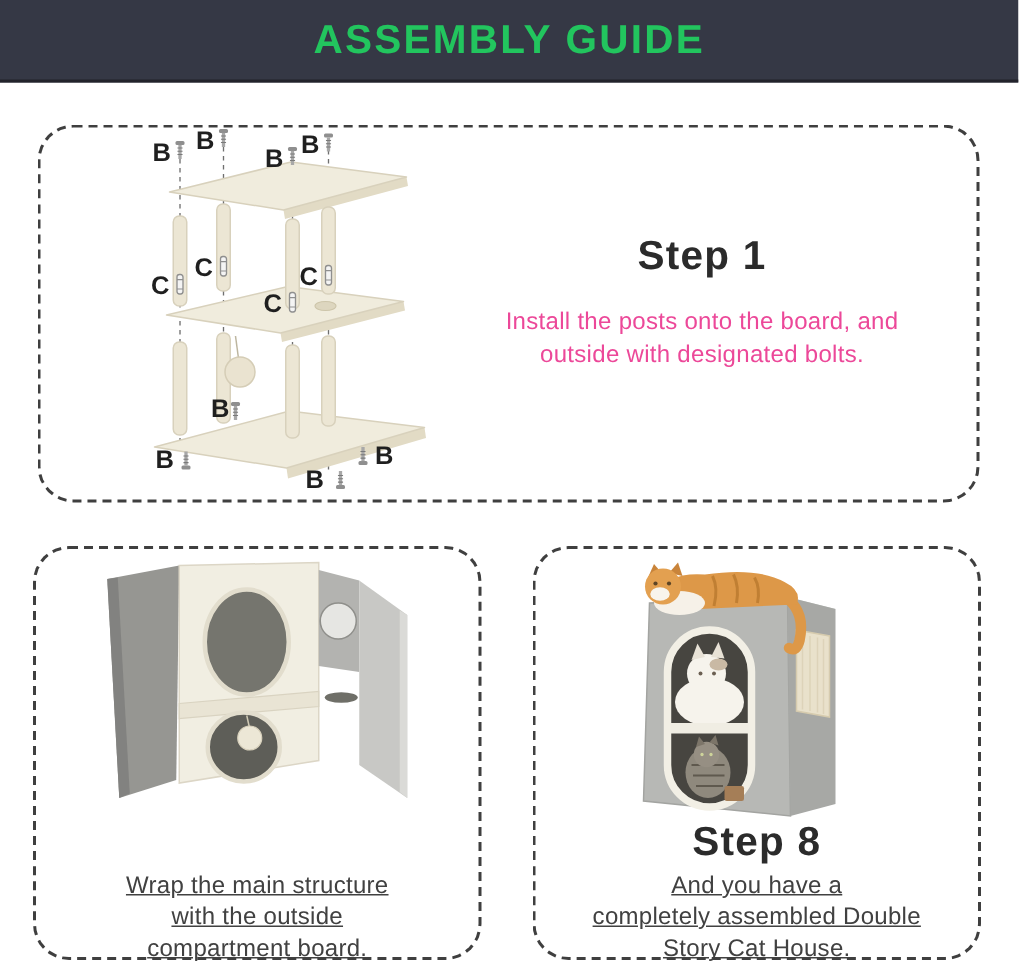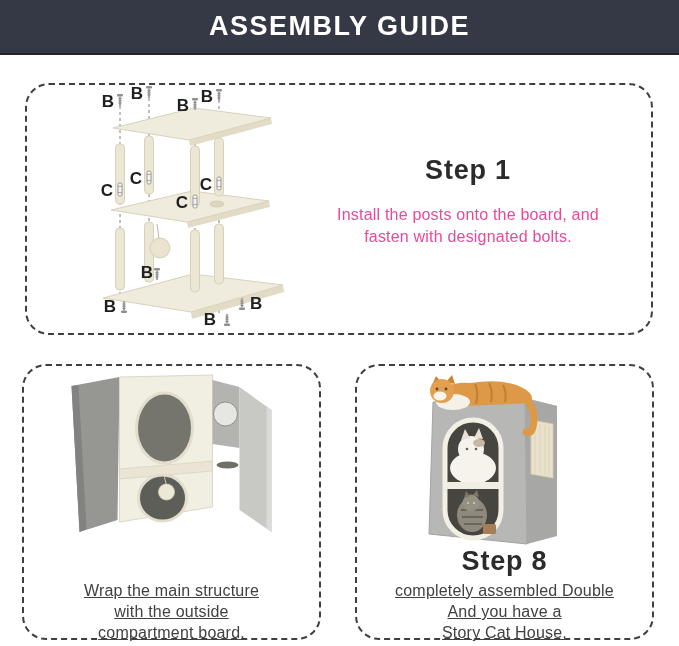--- a/index.html
+++ b/index.html
@@ -7,21 +7,21 @@
   .page {
     position:relative; width:679px; height:646px; background:#ffffff;
     font-family:"Liberation Sans", sans-serif; overflow:hidden;
   }
   .header {
     position:absolute; top:0; left:0; width:679px; height:55px;
     background:#353845; border-bottom:2px solid #22232b;
     display:flex; align-items:center; justify-content:center;
   }
   .header h1 {
-    color:#ffffff; font-size:27px; font-weight:bold; letter-spacing:1.5px;
+    color:#22c55e; font-size:27px; font-weight:bold; letter-spacing:1.5px;
   }
   .panel {
     position:absolute; background:#ffffff;
     border:2px dashed #3f3f3f; border-radius:24px;
   }
   .panel-top { left:25px; top:83px;  width:628px; height:252px; }
   .panel-bl  { left:22px; top:364px; width:299px; height:276px; }
   .panel-br  { left:355px; top:364px; width:299px; height:276px; }
 
   .diagram-svg { position:absolute; left:72px; top:1px; }
@@ -137,21 +137,21 @@
       <text class="bolt-label" x="54" y="192" text-anchor="end">B</text>
       <text class="bolt-label" x="17" y="226" text-anchor="end">B</text>
       <text class="bolt-label" x="151" y="223" text-anchor="start">B</text>
       <text class="bolt-label" x="117" y="239" text-anchor="end">B</text>
     </svg>
 
     <div class="step1-text">
       <div class="step-title">Step 1</div>
       <div class="step-desc">
         <div>Install the posts onto the board, and</div>
-        <div>fasten with designated bolts.</div>
+        <div>outside with designated bolts.</div>
       </div>
     </div>
   </section>
 
   <section class="panel panel-bl">
 
     <svg width="205" height="168" viewBox="0 0 205 168">
 
       <g>
         <polygon points="2,12 50,3 48,146 10,158" fill="#969692"></polygon>
@@ -232,19 +232,19 @@
         <polygon points="61,8 67,1 70,10" fill="#c9843a"></polygon>
         <circle cx="57" cy="17" r="12" fill="#e3a050"></circle>
         <ellipse cx="55" cy="22" rx="6.5" ry="4.5" fill="#f8f4ec"></ellipse>
         <circle cx="52" cy="15" r="1.4" fill="#5d4526"></circle>
         <circle cx="61" cy="15" r="1.4" fill="#5d4526"></circle>
       </g>
     </svg>
 
     <div class="bottom-title step-title">Step 8</div>
     <div class="bottom-desc">
+      <div>And you have a</div>
       <div>completely assembled Double</div>
-      <div>And you have a</div>
       <div>Story Cat House.</div>
     </div>
   </section>
 
 </div>
 
 </body></html>

